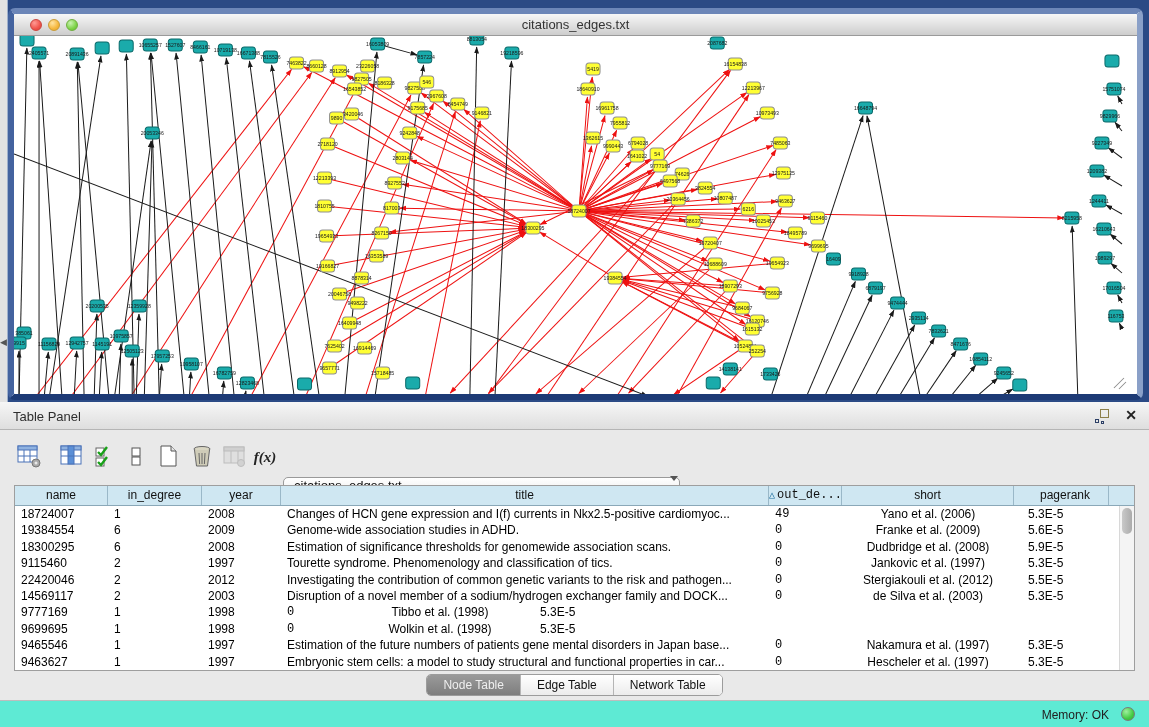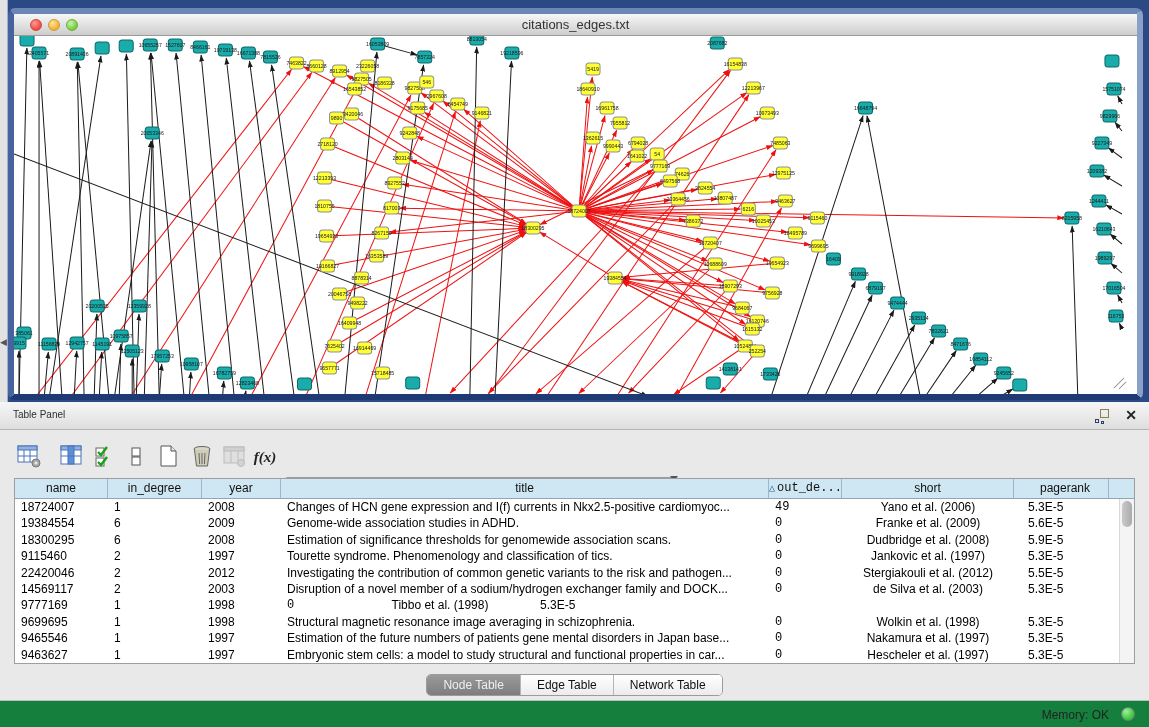--- a/index.html
+++ b/index.html
@@ -20,57 +20,57 @@
   .traffic { position:absolute; top:5px; width:12px; height:12px; border-radius:50%; cursor:pointer; }
   .t-close { left:16px;  background:radial-gradient(circle at 35% 30%, #ff9a94, #f0544c 60%, #d83f37); border:1px solid #ca4640; }
   .t-min   { left:34px;  background:radial-gradient(circle at 35% 30%, #ffe3a0, #f6b73c 60%, #dfa32e); border:1px solid #c99b35; }
   .t-zoom  { left:52px;  background:radial-gradient(circle at 35% 30%, #c9f2b2, #7ed348 60%, #5fb92e); border:1px solid #6fae3f; }
   .canvas { position:relative; flex:1; background:#fff; overflow:hidden; border-radius:0 0 2px 2px; }
   .canvas svg { position:absolute; inset:0; width:100%; height:100%; }
 
   
   .table-panel { position:absolute; left:0; top:402px; width:1149px; height:298px; background:#e9e9e9; }
   .tp-header { height:28px; background:linear-gradient(#f6f6f6,#dedede); border-bottom:1px solid #b5b5b5; position:relative; }
-  .tp-header .tp-title { position:absolute; left:13px; top:7px; font-size:10px; color:#2e2e2e; }
+  .tp-header .tp-title { position:absolute; left:13px; top:7px; font-size:13px; color:#2e2e2e; }
   .tp-float { position:absolute; right:40px; top:7px; width:14px; height:14px; cursor:pointer; }
   .tp-float .sq1 { position:absolute; right:0; top:0; width:9px; height:9px; border:1px solid #8c7f4a; background:transparent; }
   .tp-float .sq2 { position:absolute; left:0; bottom:0; width:4px; height:4px; border:1px solid #2c3f66; }
   .tp-float .sq3 { position:absolute; left:6px; bottom:-1px; width:3px; height:3px; border:1px solid #2c3f66; }
   .tp-close { position:absolute; right:12px; top:5px; font-size:14px; font-weight:bold; color:#222; cursor:pointer; }
 
   .tp-toolbar { position:absolute; left:0; top:28px; height:52px; width:100%; }
   .tb-icon { position:absolute; top:14px; width:26px; height:26px; border:none; background:transparent; cursor:pointer; }
   .tb-icon svg { width:24px; height:24px; }
   .fx-label { font-family:"Liberation Serif", serif; font-style:italic; font-weight:bold; font-size:15px; color:#222; }
 
   .table-selector { position:absolute; left:283px; top:47px; width:397px; height:23px;
     border:1px solid #9a9a9a; border-radius:5px; background:linear-gradient(#ffffff,#e8e8e8);
     font-size:13px; color:#111; text-align:left; padding-left:10px; cursor:pointer; position:absolute; }
   .table-selector .stepper { position:absolute; right:8px; top:3px; width:9px; }
   .stepper .up { width:0; height:0; border-left:4px solid transparent; border-right:4px solid transparent; border-bottom:5px solid #555; margin-bottom:2px; }
   .stepper .dn { width:0; height:0; border-left:4px solid transparent; border-right:4px solid transparent; border-top:5px solid #555; }
 
-  .data-table { position:absolute; left:14px; top:76px; width:1121px; height:186px; background:#fff; border:1px solid #9e9e9e; overflow:hidden; }
+  .data-table { position:absolute; left:14px; top:83px; width:1121px; height:186px; background:#fff; border:1px solid #9e9e9e; overflow:hidden; }
   .thead { display:flex; height:20px; background:#cfe7f2; border-bottom:1px solid #8aa8b8; }
   .th { font-size:12px; color:#111; text-align:center; line-height:19px; border-right:1px solid #9ab8c8; overflow:hidden; white-space:nowrap; cursor:pointer; }
   .sort-tri { color:#1f6f9f; font-size:10px; margin-right:2px; }
   .tbody { }
   .tr { display:flex; height:16.4px; }
   .td { font-size:12px; color:#000; line-height:16px; padding-left:6px; overflow:hidden; white-space:nowrap; }
   .c0{width:93px;} .c1{width:94px;} .c2{width:79px;} .c3{width:488px;} .c4{width:73px;font-family:Liberation Mono, monospace;} .c5{width:172px; text-align:center; padding-left:0;} .c6{width:87px;margin-left:8px;}
   .vscroll { position:absolute; right:0; top:20px; bottom:0; width:15px; background:#f4f4f4; border-left:1px solid #d8d8d8; }
   .vthumb { position:absolute; left:2px; top:2px; width:10px; height:26px; background:linear-gradient(90deg,#c9c9c9,#ababab); border-radius:6px; cursor:pointer; }
 
   .tab-strip { position:absolute; left:0; top:270px; width:100%; height:28px; text-align:center; }
   .seg-group { display:inline-flex; margin-top:2px; border:1px solid #9c9c9c; border-radius:5px; overflow:hidden; background:#fff; }
   .seg { font-size:12px; padding:3px 16px; border-right:1px solid #b5b5b5; background:linear-gradient(#ffffff,#ececec); color:#111; cursor:pointer; }
   .seg:last-child { border-right:none; }
   .seg.selected { background:linear-gradient(#9a9a9a,#7e7e7e); color:#efefef; }
 
-  .status-bar { position:absolute; left:0; bottom:0; width:1149px; height:27px; background:#15803d; border-top:1px solid #bdbdbd; }
+  .status-bar { position:absolute; left:0; bottom:0; width:1149px; height:27px; background:#5eead4; border-top:1px solid #bdbdbd; }
   .mem-label { position:absolute; right:40px; top:7px; font-size:12px; color:#222; }
   .mem-dot { position:absolute; right:14px; top:6px; width:14px; height:14px; border-radius:50%;
     background:radial-gradient(circle at 35% 30%, #9ef09e, #44cb44 60%, #2fae2f); border:1px solid #7a7a7a; }
 </style>
 </head>
 <body>
 
 <div class="left-strip">
   <div class="collapse-arrow">◀</div>
 </div>
@@ -913,21 +913,20 @@
           <div class="td c1">1</div>
           <div class="td c2">1998</div>
           <div class="td c4">0</div>
           <div class="td c5">Tibbo et al. (1998)</div>
           <div class="td c6">5.3E-5</div>
         </div>
         <div class="tr">
           <div class="td c0">9699695</div>
           <div class="td c1">1</div>
           <div class="td c2">1998</div>
-          <div class="td c3">Structural magnetic resonance image averaging in schizophrenia.</div>
           <div class="td c4">0</div>
           <div class="td c5">Wolkin et al. (1998)</div>
           <div class="td c6">5.3E-5</div>
         </div>
         <div class="tr">
           <div class="td c0">9465546</div>
           <div class="td c1">1</div>
           <div class="td c2">1997</div>
           <div class="td c3">Estimation of the future numbers of patients gene mental disorders in Japan base...</div>
           <div class="td c4">0</div>

